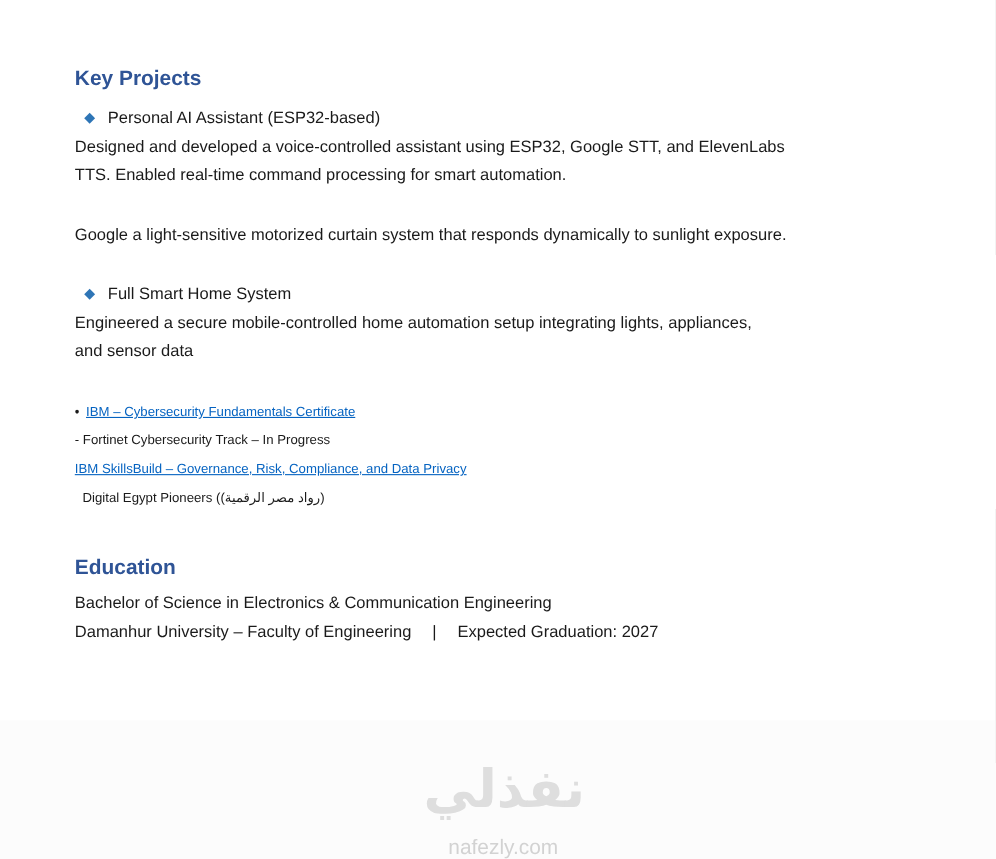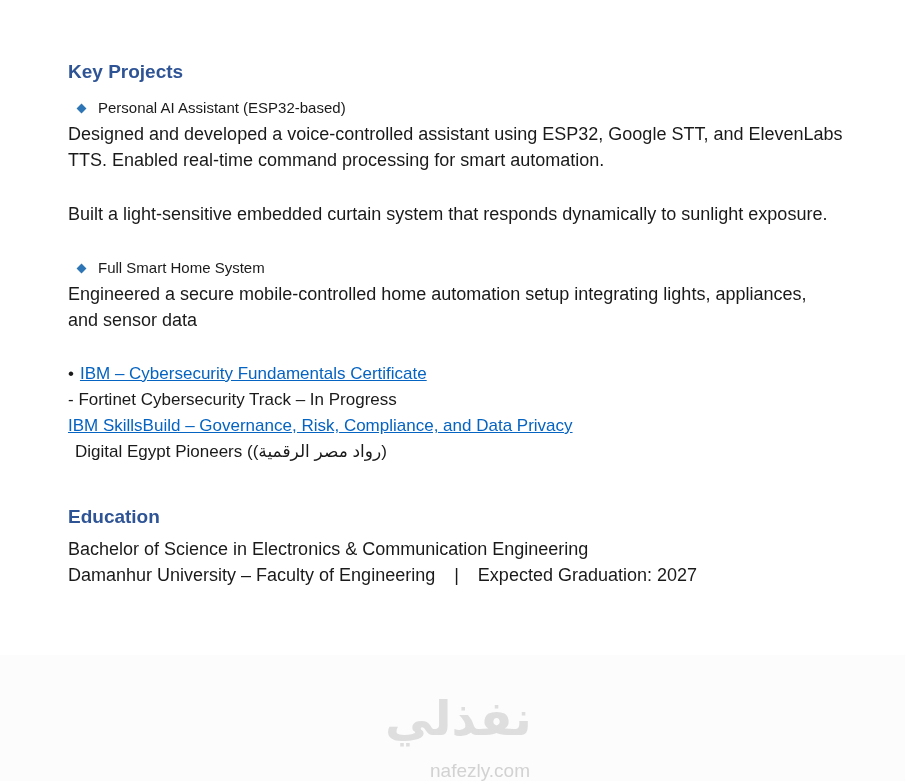--- a/index.html
+++ b/index.html
@@ -19,41 +19,41 @@
   }
   .content {
     position:absolute; left:68px; top:0; width:790px; z-index:2;
   }
   .section-heading {
     font-size:19px; font-weight:bold; color:#2F5496; line-height:22px;
   }
   .h-keyprojects { margin-top:61px; margin-bottom:12px; }
   .h-certifications { margin-top:27px; margin-bottom:8px; }
   .h-education { margin-top:41px; margin-bottom:8px; }
-  .body-line { font-size:18px; line-height:26px; }
+  .body-line { font-size:15px; line-height:26px; }
   .project { margin-bottom:28px; }
   .project-name-row {
     font-size:15px; line-height:26px; padding-left:10px;
   }
   .diamond {
     display:inline-block; width:7px; height:7px;
     background:#2E75B6; transform:rotate(45deg);
     margin-right:13px; margin-bottom:1px;
   }
-  .cert-line { font-size:17px; line-height:26px; }
+  .cert-line { font-size:12px; line-height:26px; }
   .cert-indent { padding-left:7px; }
   .doc-link {
     color:#0563C1; text-decoration:underline; cursor:pointer;
   }
   .bullet-dot { margin-right:6px; color:#1a1a1a; }
   .arabic { direction:rtl; unicode-bidi:isolate; }
   .edu-sep { margin:0 19px; }
   .watermark {
     position:absolute; left:385px; top:692px; width:145px;
-    text-align:right; z-index:1; pointer-events:none;
+    text-align:center; z-index:1; pointer-events:none;
   }
   .watermark-logo {
     font-size:48px; font-weight:bold; line-height:52px;
     color:#d9d9d9; opacity:0.85;
     font-family:"DejaVu Sans",sans-serif;
   }
   .watermark-site {
     font-size:19px; line-height:20px; color:#d2d2d2; margin-top:17px;
     font-family:"Liberation Sans",sans-serif;
   }
@@ -76,21 +76,21 @@
 
     <div class="project">
       <div class="project-name-row">
         <span class="diamond"></span><span>Personal AI Assistant (ESP32-based)</span>
       </div>
       <div class="body-line">Designed and developed a voice-controlled assistant using ESP32, Google STT, and ElevenLabs</div>
       <div class="body-line">TTS. Enabled real-time command processing for smart automation.</div>
     </div>
 
     <div class="project">
-      <div class="body-line">Built a light-sensitive embedded curtain system that responds dynamically to sunlight exposure.</div>
+      <div class="body-line">Google a light-sensitive motorized curtain system that responds dynamically to sunlight exposure.</div>
     </div>
 
 
     <div class="project">
       <div class="project-name-row">
         <span class="diamond"></span><span>Full Smart Home System</span>
       </div>
       <div class="body-line">Engineered a secure mobile-controlled home automation setup integrating lights, appliances,</div>
       <div class="body-line">and sensor data</div>
     </div>

